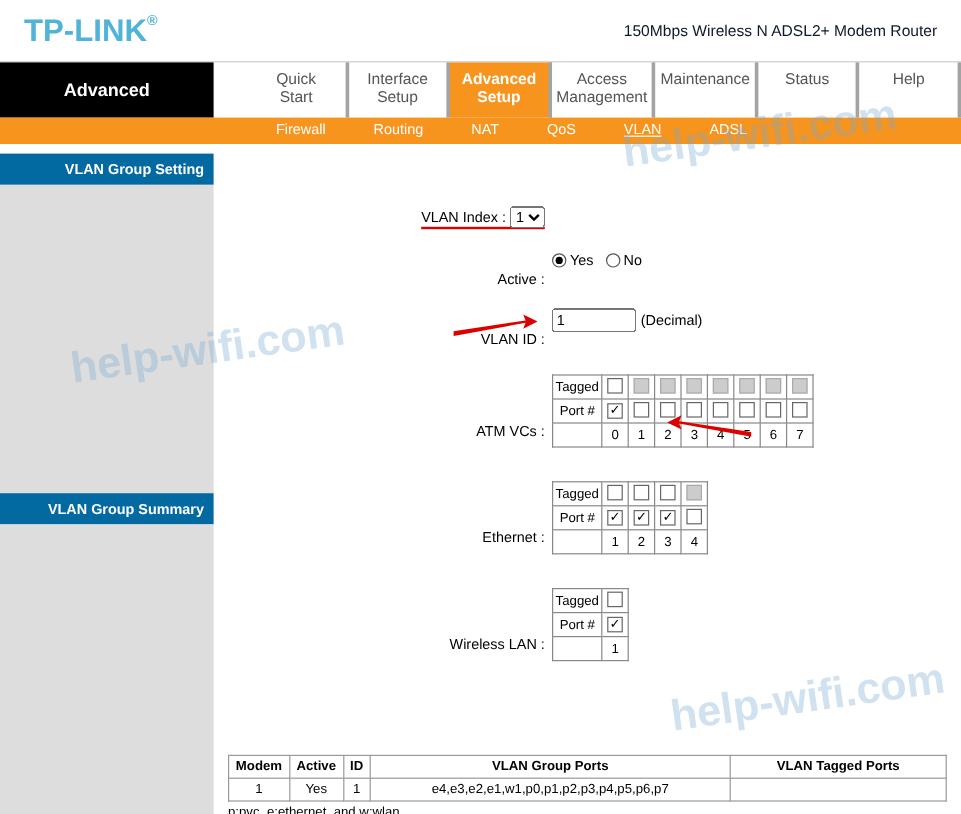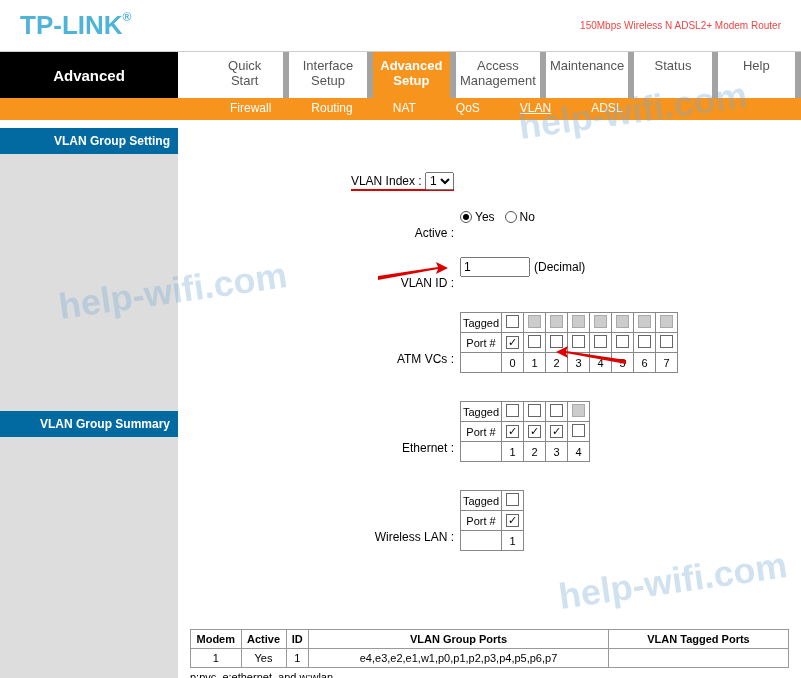--- a/index.html
+++ b/index.html
@@ -1,24 +1,24 @@
 <!DOCTYPE html>
 <html><head>
 <meta charset="utf-8">
 <style>
   * { box-sizing: border-box; }
   body { margin:0; font-family: Arial, sans-serif; font-size:12px; color:#000; width:801px; }
   .header { display:flex; align-items:center; justify-content:space-between; padding:10px 20px; border-bottom:1px solid #ccc;gap:18px; }
   .logo { font-family: "Arial Black", Arial, sans-serif; font-weight:900; font-size:26px; color:#4fb4d8; letter-spacing:0; }
   .logo sup { font-size:12px; vertical-align:top; }
-  .prodname { font-size:10px; color:#ef4444;text-align:center; }
+  .prodname { font-size:13px; color:#0f172a;text-align:center; }
   .navrow { display:flex;gap:28px; }
   .navleft { width:178px; background:#000; color:#fff; display:flex; align-items:center; justify-content:center; font-size:15px; font-weight:bold; height:46px; }
   .navtabs { display:flex; flex:1; }
-  .navtab { flex:1; text-align:center; padding:6px 4px; color:#555; font-size:13px; line-height:15px; cursor:pointer; border-right:6px solid #a3a3a3; }
+  .navtab { flex:1; text-align:center; padding:6px 4px; color:#555; font-size:13px; line-height:15px; cursor:pointer; border-right:3px solid #a3a3a3; }
   .navtab.active { background:#f7941d; color:#fff; font-weight:bold; }
   .subnav { display:flex; background:#f7941d; color:#fff; height:22px;gap:32px; }
   .subnav .spacer { width:178px; background:#f7941d; }
   .subtab { padding:3px 20px; color:#fff; cursor:pointer; font-size:12px; }
   .subtab.active { text-decoration:underline;text-align:right; }
   .body { display:flex; }
   .sidebar { width:178px; min-height:560px; }
   .sidehdr { background:#0369a1; color:#fff; font-weight:bold; padding:6px 8px; text-align:right; font-size:12px; }
   .sidefill { background:#ddd; flex:1; }
   .content { flex:1; padding:10px 12px; position:relative; }

